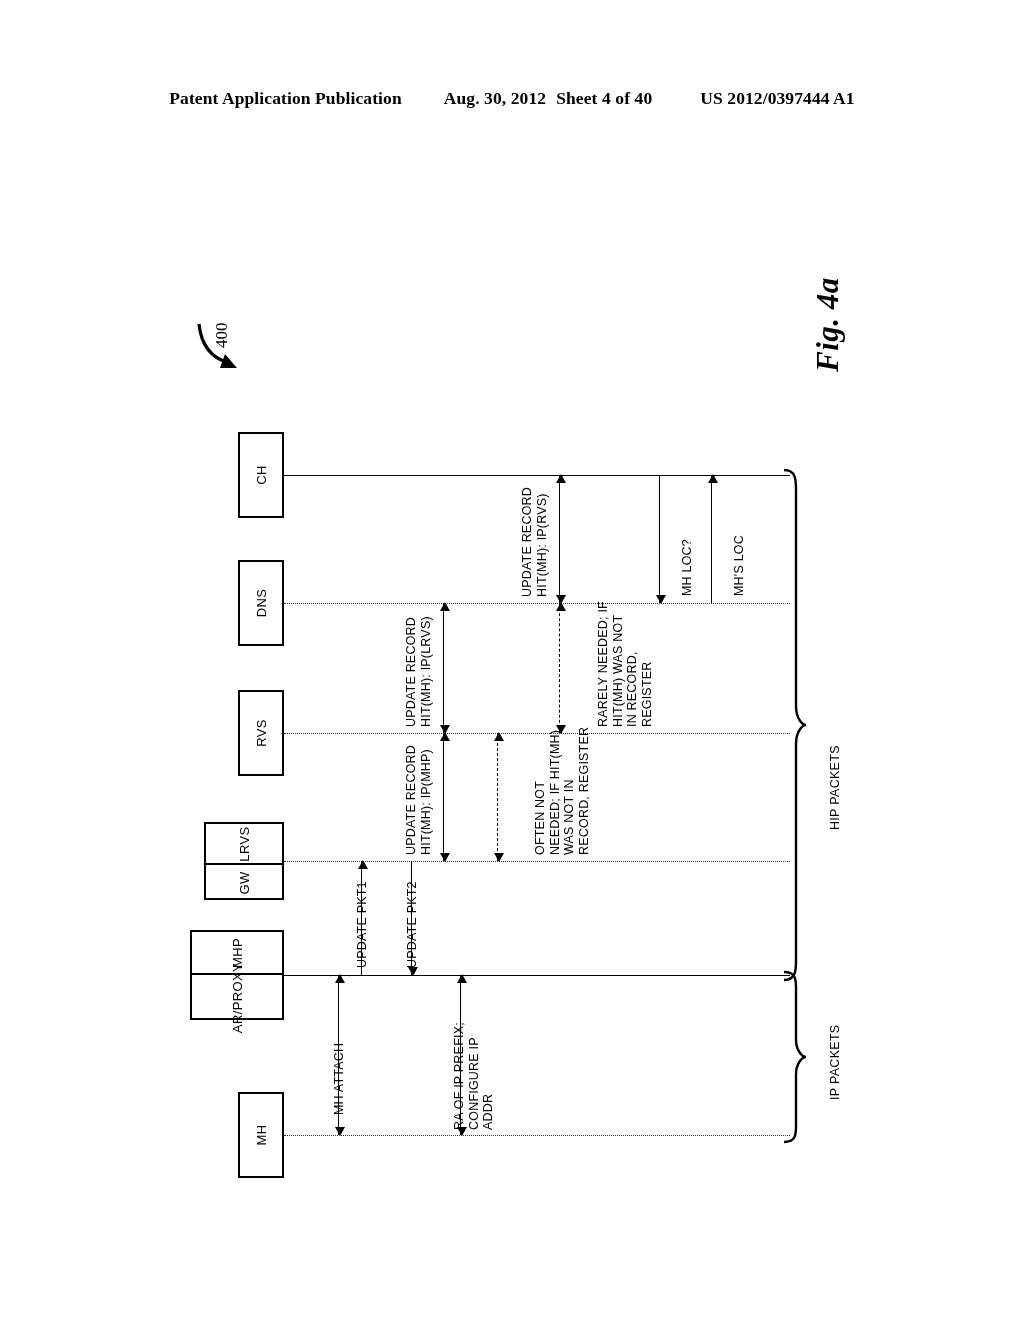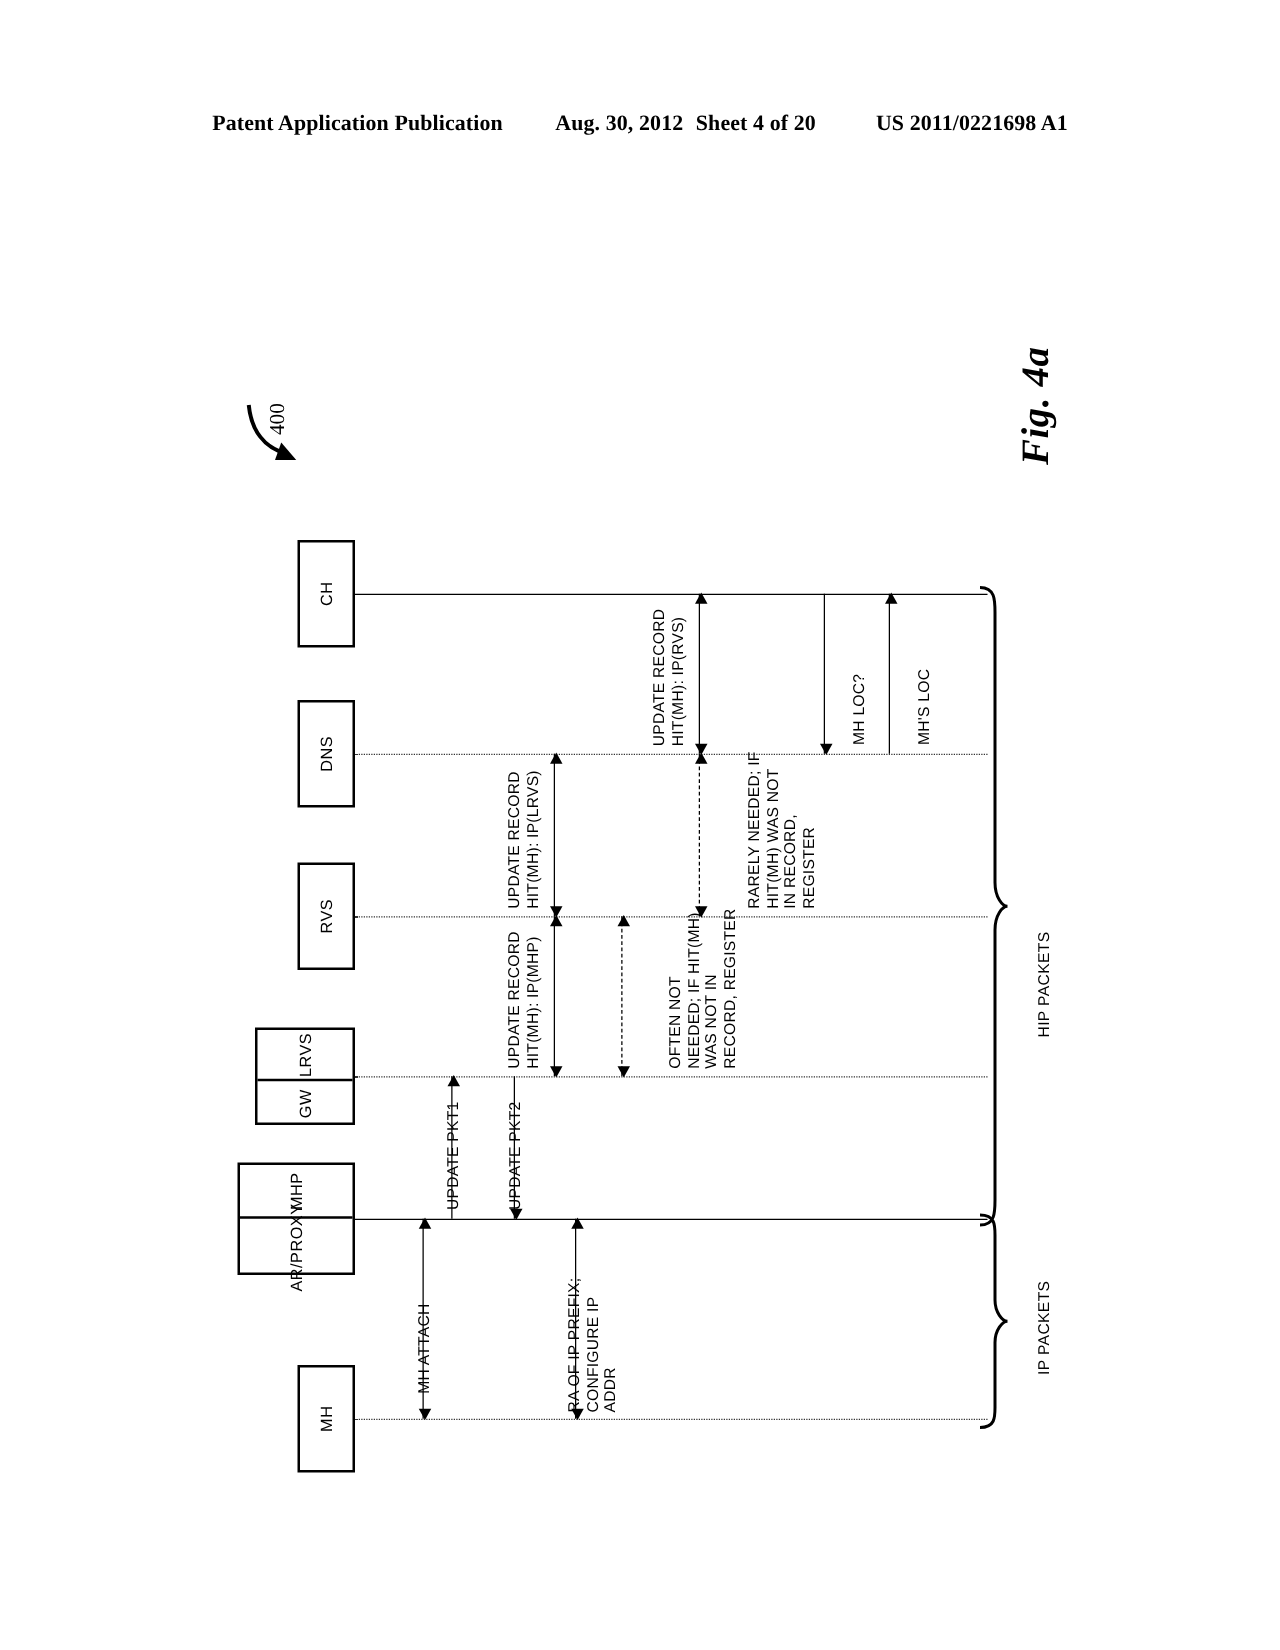--- a/index.html
+++ b/index.html
@@ -57,23 +57,23 @@
     transform-origin:0 0;white-space:nowrap;}
 </style>
 </head>
 <body>
 
 <div id="pub-header">
   <span class="seg">Patent Application Publication</span>
   <span class="gap1"></span>
   <span class="seg">Aug. 30, 2012</span>
   <span class="gap2"></span>
-  <span class="seg">Sheet 4 of 20</span>
+  <span class="seg">Sheet 4 of 40</span>
   <span class="gap3"></span>
-  <span class="seg">US 2011/0221698 A1</span>
+  <span class="seg">US 2012/0397444 A1</span>
 </div>
 
 <div id="figure">
 
   <div id="fig-title" style="left:810px;top:372px;transform:rotate(-90deg);">Fig. 4a</div>
 
   <div id="ref-num" style="left:212px;top:348px;transform:rotate(-90deg);">400</div>
   <svg style="position:absolute;left:195px;top:318px;width:55px;height:58px;">
     <path d="M4,6 C6,26 16,40 34,45" stroke="#000" stroke-width="3.2" fill="none"></path>
     <path d="M30,36 L42,50 L25,50 Z" fill="#000"></path>

